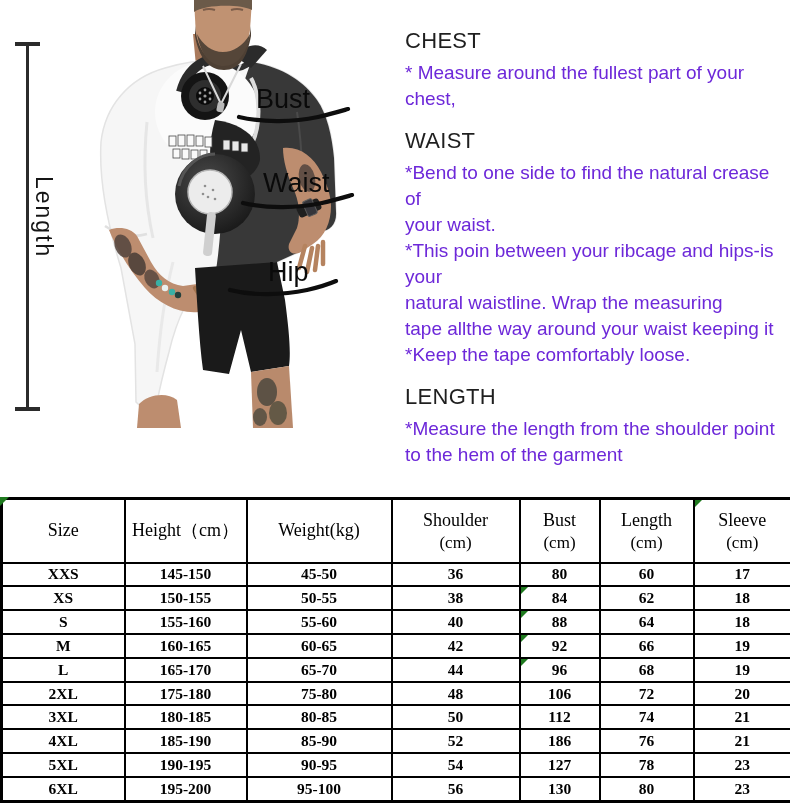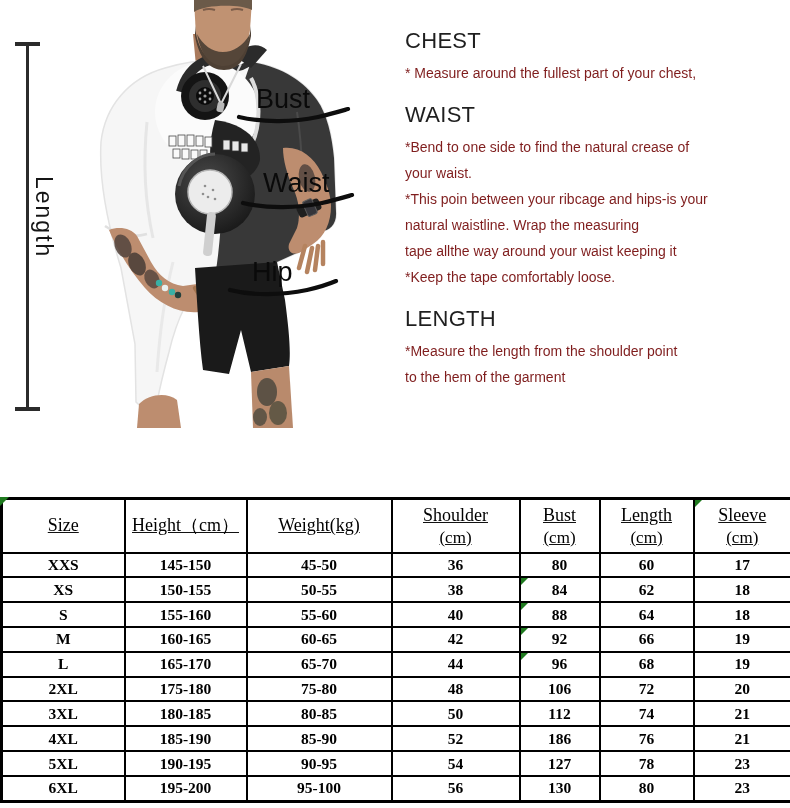--- a/index.html
+++ b/index.html
@@ -10,37 +10,37 @@
   .figure-area{position:absolute;left:0;top:0;width:400px;height:472px;}
   .model-svg{position:absolute;left:55px;top:0;}
 
   .len-line{position:absolute;left:26px;top:44px;width:3px;height:364px;background:#2b2b2b;}
   .len-cap{position:absolute;left:15px;width:25px;height:4px;background:#2b2b2b;}
   .cap-top{top:42px;} .cap-bot{top:407px;}
   .len-text{position:absolute;left:30px;top:176px;writing-mode:vertical-rl;
             font-size:23px;letter-spacing:2px;color:#151515;}
 
   .marker{position:absolute;font-size:27px;color:#0a0a0a;}
-  .m-bust{left:256px;top:84px;} .m-waist{left:263px;top:168px;} .m-hip{left:252px;top:257px;}
+  .m-bust{left:256px;top:84px;} .m-waist{left:263px;top:168px;} .m-hip{left:268px;top:257px;}
   .swoosh{position:absolute;}
   .s-bust{left:236px;top:107px;} .s-waist{left:240px;top:193px;} .s-hip{left:227px;top:279px;}
 
   
   .guide-col{position:absolute;left:405px;top:28px;width:382px;}
   .g-section{margin:0 0 16px 0;}
   .g-head{font-size:22px;font-weight:400;margin:0 0 6px 0;color:#1f1f1f;letter-spacing:.3px;}
-  .g-line{font-size:14px;line-height:26px;color:#7f1d1d;}
+  .g-line{font-size:19px;line-height:26px;color:#6d28d9;}
 
   
   .table-wrap{position:absolute;left:0;top:497px;width:790px;height:309px;}
   table.size{width:790px;height:306px;border-collapse:collapse;table-layout:fixed;
              font-family:"Liberation Serif",serif;border:3px solid #000;}
   table.size th,table.size td{border:2px solid #000;text-align:center;vertical-align:middle;
              padding:0;position:relative;color:#000;}
-  thead tr{height:54px;text-decoration:underline;}
+  thead tr{height:64px;}
   th .h1{display:block;font-size:18px;font-weight:400;line-height:23px;}
   th .h2{display:block;font-size:17px;font-weight:400;line-height:21px;}
   td{font-size:15.5px;font-weight:bold;}
   .corner-flag{position:absolute;left:0;top:0;width:0;height:0;
                border-top:7px solid #1f7a1f;border-right:7px solid transparent;}
   .corner-flag.big{border-top-width:9px;border-right-width:9px;z-index:3;}
 </style>
 </head>
 <body>
 

